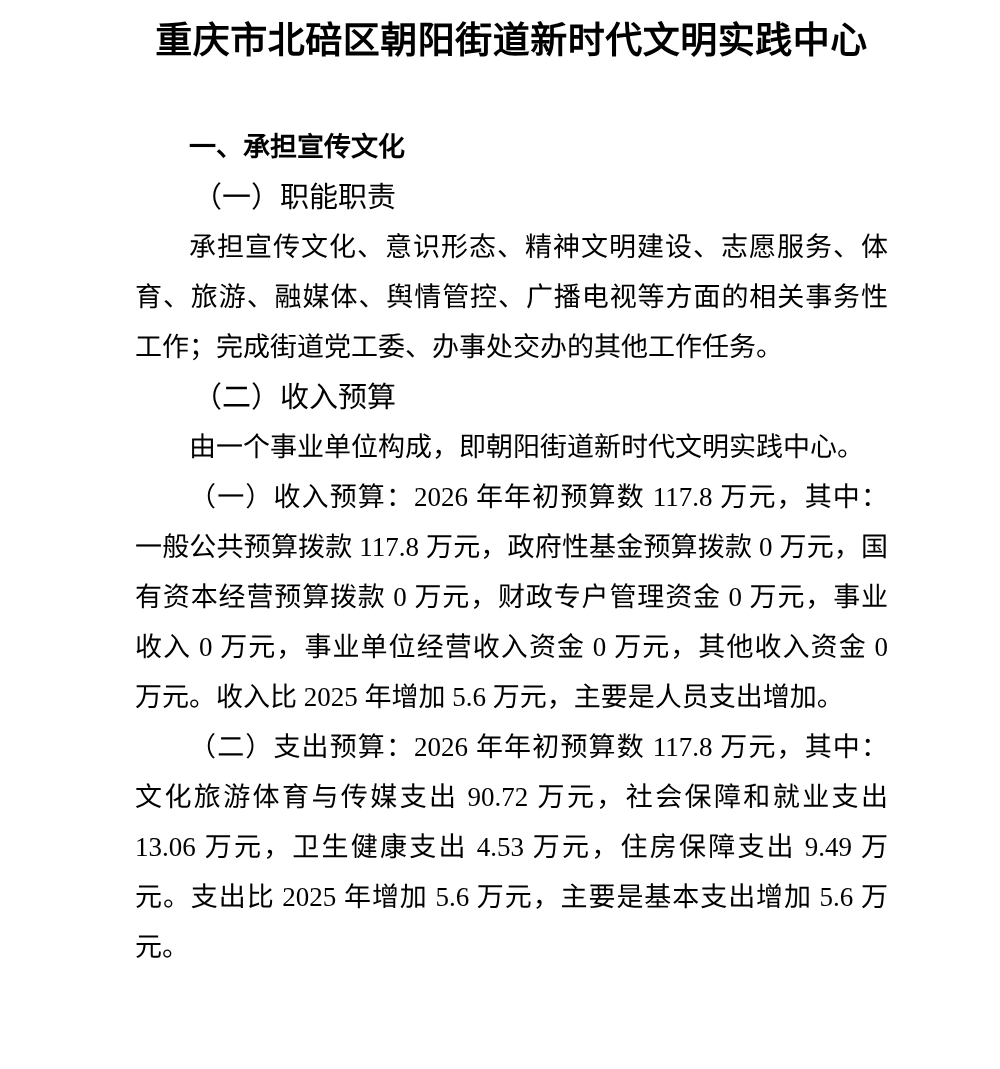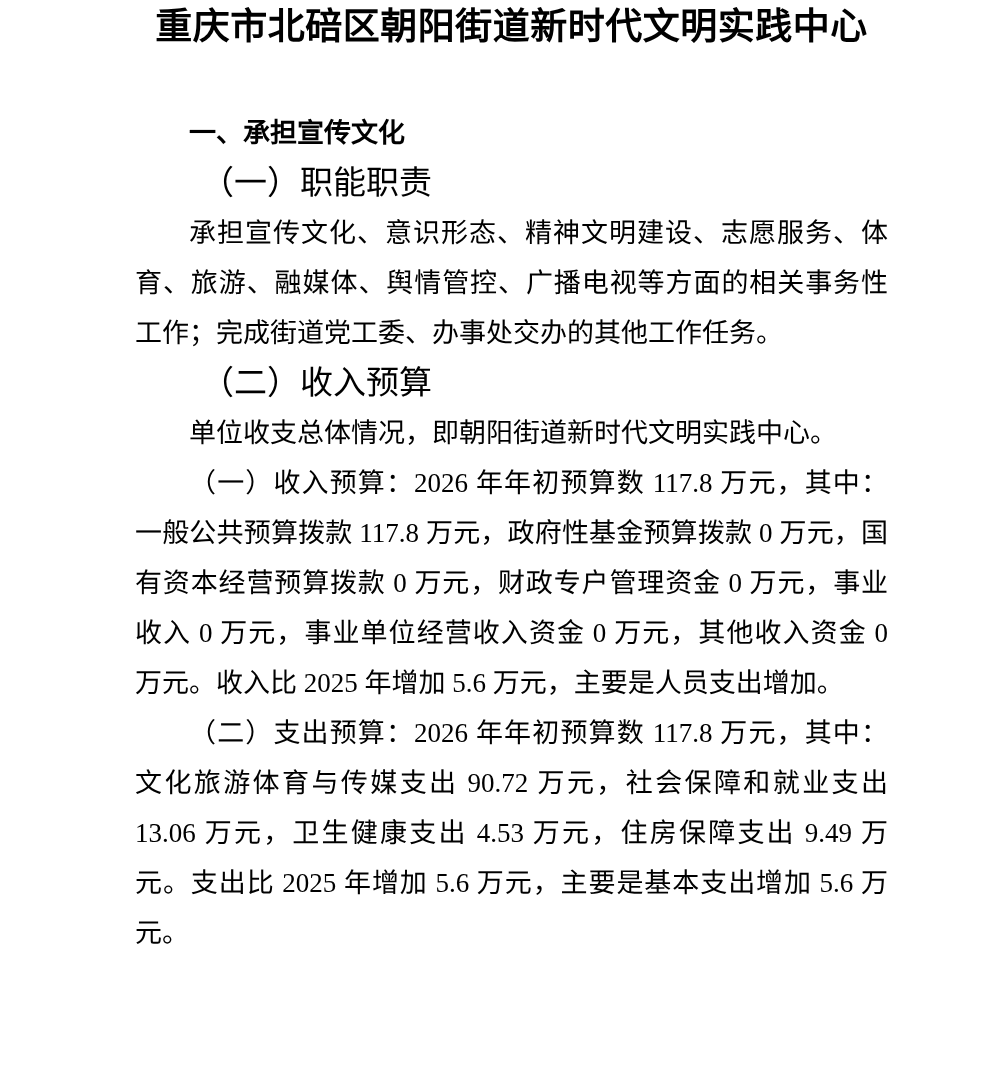--- a/index.html
+++ b/index.html
@@ -6,21 +6,21 @@
     margin: 0;
     padding: 0;
     background: #ffffff;
   }
   .page {
     position: relative;
     width: 1000px;
     height: 1069px;
     background: #ffffff;
     box-sizing: border-box;
-    padding: 0 112px 0 135px;
+    padding: 14px 112px 0 135px;
     color: #000000;
     overflow: hidden;
     font-family: "Liberation Serif", "DejaVu Serif", serif;
   }
   .doc-title {
     margin: 0 0 55px 0;
     text-align: center;
     font-family: "Liberation Serif", "DejaVu Serif", serif;
     font-weight: 700;
     font-size: 37px;
@@ -33,21 +33,21 @@
     font-weight: 700;
     font-size: 27px;
     line-height: 50px;
     text-indent: 2em;
     white-space: nowrap;
   }
   .subheading {
     margin: 0;
     font-family: "Liberation Serif", "DejaVu Serif", serif;
     font-weight: 400;
-    font-size: 33px;
+    font-size: 29px;
     line-height: 50px;
     text-indent: 2em;
     white-space: nowrap;
   }
   .para {
     margin: 0;
     font-family: "Liberation Serif", "DejaVu Serif", serif;
     font-weight: 400;
     font-size: 27px;
     line-height: 50px;
@@ -65,20 +65,20 @@
   </h1>
 
   <div class="heading">一、承担宣传文化</div>
 
   <div class="subheading">（一）职能职责</div>
 
   <p class="para">承担宣传文化、意识形态、精神文明建设、志愿服务、体育、旅游、融媒体、舆情管控、广播电视等方面的相关事务性工作；完成街道党工委、办事处交办的其他工作任务。</p>
 
   <div class="subheading">（二）收入预算</div>
 
-  <p class="para">单位收支总体情况，即朝阳街道新时代文明实践中心。</p>
+  <p class="para">由一个事业单位构成，即朝阳街道新时代文明实践中心。</p>
 
 
   <p class="para">（一）收入预算：2026 年年初预算数 117.8 万元，其中：一般公共预算拨款 117.8 万元，政府性基金预算拨款 0 万元，国有资本经营预算拨款 0 万元，财政专户管理资金 0 万元，事业收入 0 万元，事业单位经营收入资金 0 万元，其他收入资金 0 万元。收入比 2025 年增加 5.6 万元，主要是人员支出增加。</p>
 
   <p class="para">（二）支出预算：2026 年年初预算数 117.8 万元，其中：文化旅游体育与传媒支出 90.72 万元，社会保障和就业支出 13.06 万元，卫生健康支出 4.53 万元，住房保障支出 9.49 万元。支出比 2025 年增加 5.6 万元，主要是基本支出增加 5.6 万元。</p>
 
 </div>
 
 </body></html>

